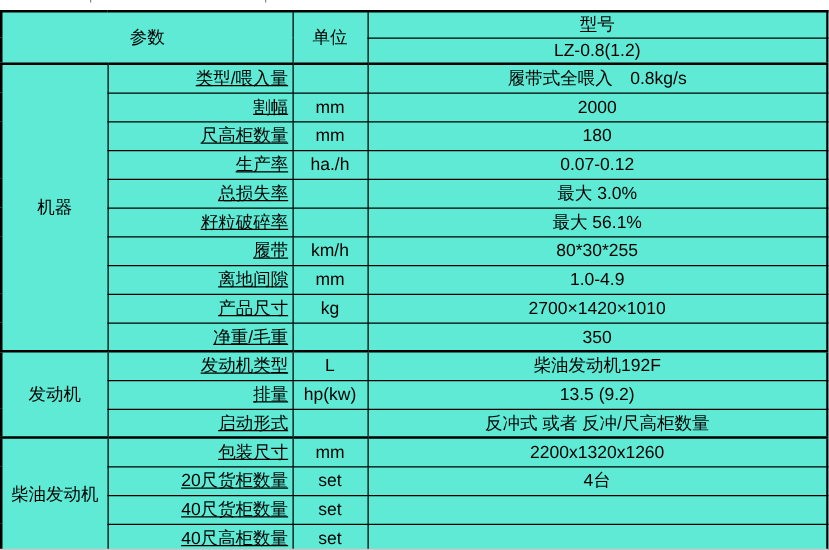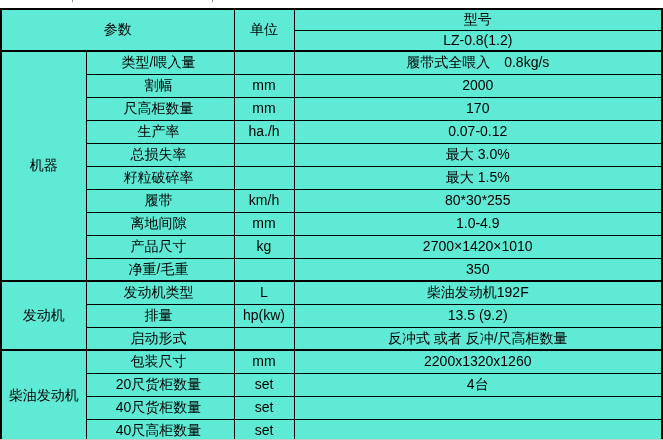--- a/index.html
+++ b/index.html
@@ -29,21 +29,21 @@
     border: 1px solid #000;
     font-size: 14px;
     line-height: 1.1;
     color: #000;
     overflow: hidden;
     white-space: nowrap;
     vertical-align: middle;
     padding: 0;
   }
   td.c { text-align: center; }
-  td.p { text-align: center; padding-right: 3px; }
+  td.p { text-align: right; padding-right: 3px; text-decoration: underline; }
   tr.hrow { height: 21px; }
   tr.drow { height: 23px; }
   tr.sec > td { border-top: 2px solid #000; }
   
   .tick { position: absolute; top: 0; width: 1px; height: 2px; background: #8a8a8a; }
   .bottom-gridline { position: absolute; left: 0; top: 439px; width: 663px; height: 1px; background: #c9c9c9; }
 </style>
 </head>
 <body>
 
@@ -76,36 +76,36 @@
       <td class="c">履带式全喂入　0.8kg/s</td>
     </tr>
     <tr class="drow">
       <td class="p">割幅</td>
       <td class="c">mm</td>
       <td class="c">2000</td>
     </tr>
     <tr class="drow">
       <td class="p">尺高柜数量</td>
       <td class="c">mm</td>
-      <td class="c">170</td>
+      <td class="c">180</td>
     </tr>
     <tr class="drow">
       <td class="p">生产率</td>
       <td class="c">ha./h</td>
       <td class="c">0.07-0.12</td>
     </tr>
     <tr class="drow">
       <td class="p">总损失率</td>
       <td class="c"></td>
       <td class="c">最大 3.0%</td>
     </tr>
     <tr class="drow">
       <td class="p">籽粒破碎率</td>
       <td class="c"></td>
-      <td class="c">最大 1.5%</td>
+      <td class="c">最大 56.1%</td>
     </tr>
     <tr class="drow">
       <td class="p">履带</td>
       <td class="c">km/h</td>
       <td class="c">80*30*255</td>
     </tr>
     <tr class="drow">
       <td class="p">离地间隙</td>
       <td class="c">mm</td>
       <td class="c">1.0-4.9</td>

